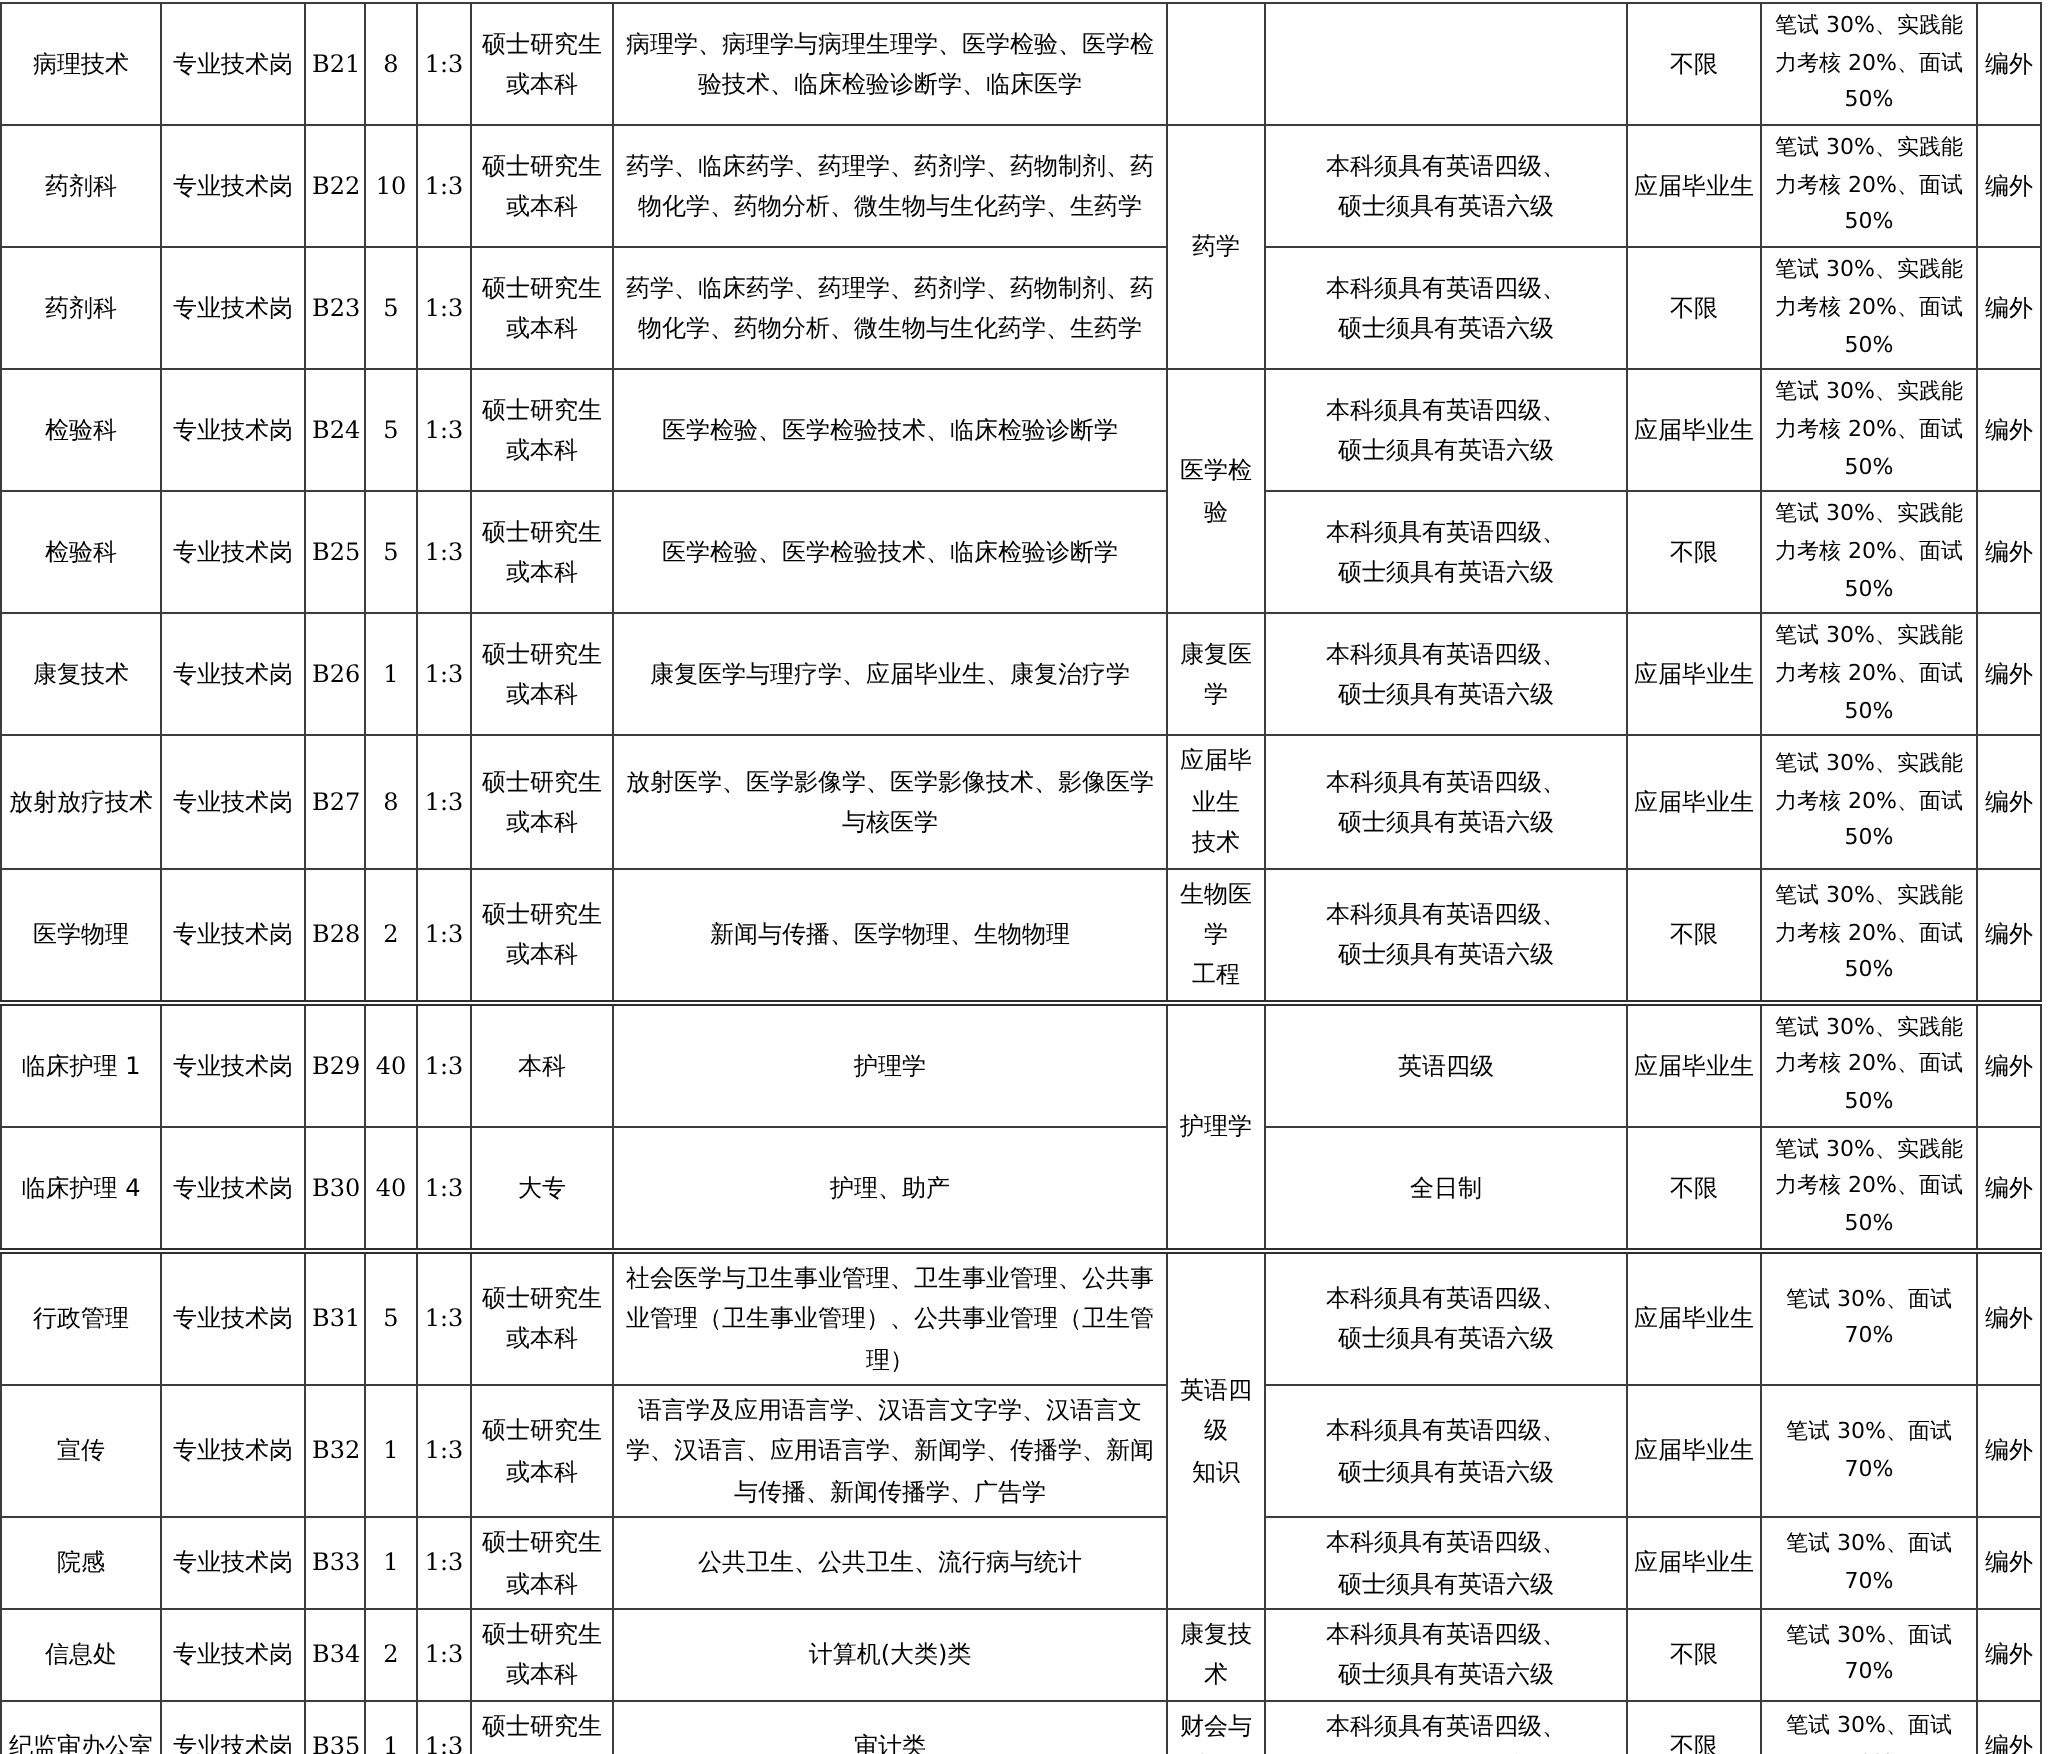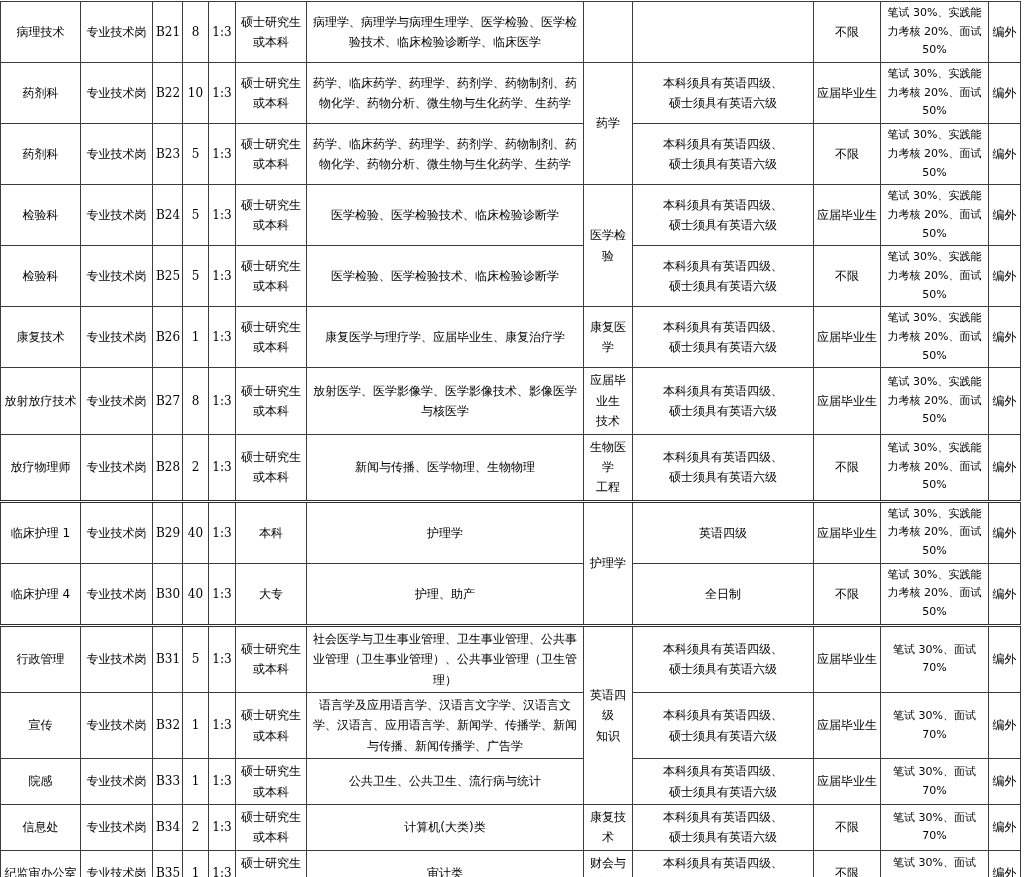--- a/index.html
+++ b/index.html
@@ -162,21 +162,21 @@
           <td class="c-majors">放射医学、医学影像学、医学影像技术、影像医学与核医学</td>
           <td rowspan="1" class="c-subject">应届毕业生
 技术</td>
           <td class="c-english">本科须具有英语四级、
 硕士须具有英语六级</td>
           <td class="c-eligibility">应届毕业生</td>
           <td class="c-exam">笔试 30%、实践能力考核 20%、面试 50%</td>
           <td class="c-status">编外</td>
         </tr>
         <tr>
-          <td class="c-dept">放疗物理师</td>
+          <td class="c-dept">医学物理</td>
           <td class="c-post_type">专业技术岗</td>
           <td class="c-code">B28</td>
           <td class="c-count">2</td>
           <td class="c-ratio">1:3</td>
           <td class="c-education">硕士研究生或本科</td>
           <td class="c-majors">新闻与传播、医学物理、生物物理</td>
           <td rowspan="1" class="c-subject">生物医学
 工程</td>
           <td class="c-english">本科须具有英语四级、
 硕士须具有英语六级</td>

